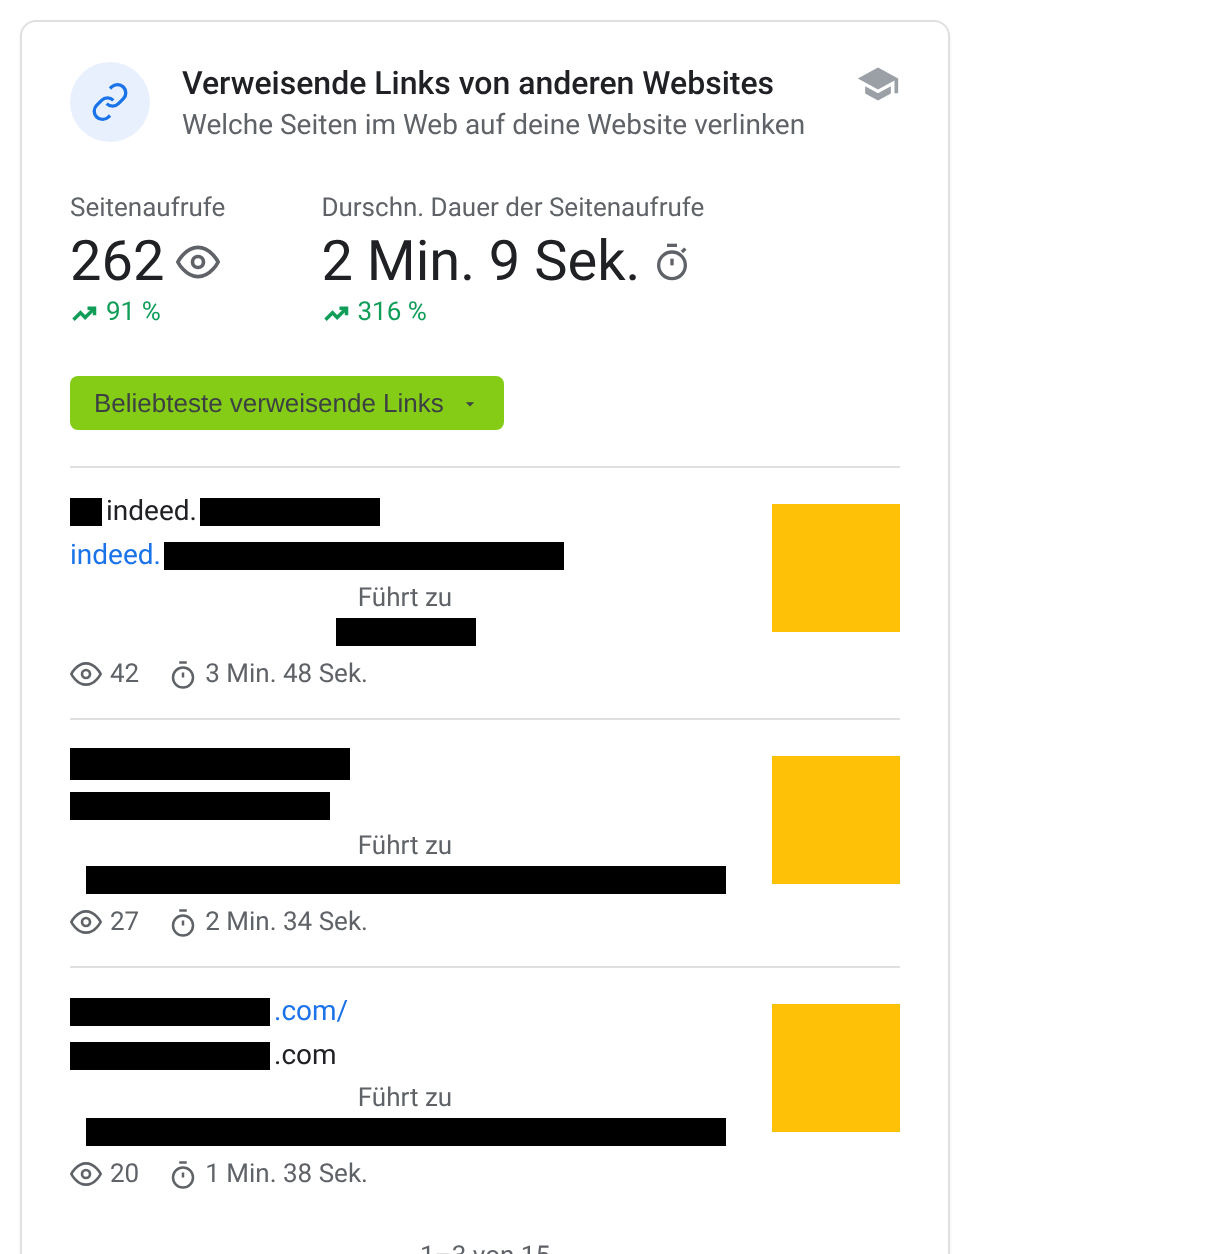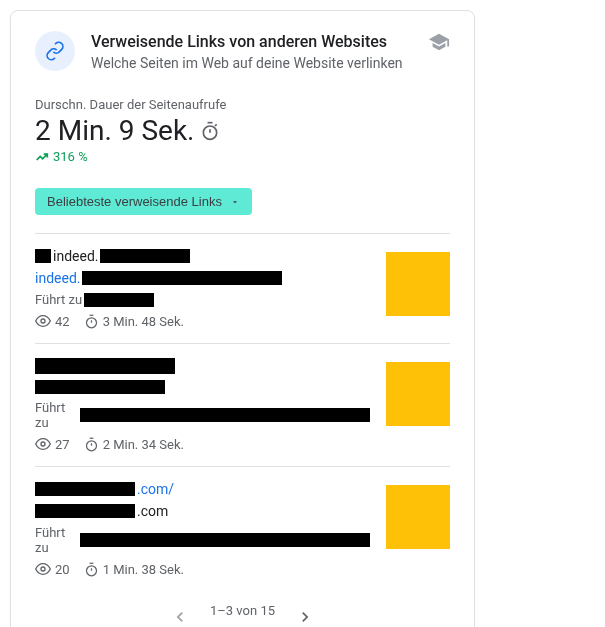--- a/index.html
+++ b/index.html
@@ -13,29 +13,29 @@
     .subtitle { font-size: 14px; color: #5f6368; line-height: 20px; }
     .grad-icon { color: #9aa0a6; }
 
     .stats { display: flex; gap: 48px; margin-bottom: 24px; }
     .stat-label { font-size: 13px; color: #5f6368; margin-bottom: 2px; }
     .stat-value { font-size: 28px; font-weight: 400; color: #202124; display: flex; align-items: center; gap: 6px; }
     .stat-value svg { color: #5f6368; }
     .stat-change { display: flex; align-items: center; gap: 4px; font-size: 13px; color: #0f9d58; margin-top: 2px; }
     .stat-change svg { color: #0f9d58; }
 
-    .dropdown { display: inline-flex; align-items: center; gap: 8px; background: #5eead4; border-radius: 4px; padding: 6px 12px; font-size: 13px; font-weight: 500; color: #3c4043; margin-bottom: 18px; border: none; cursor: pointer; }
+    .dropdown { display: inline-flex; align-items: center; gap: 8px; background: #84cc16; border-radius: 4px; padding: 6px 12px; font-size: 13px; font-weight: 500; color: #3c4043; margin-bottom: 18px; border: none; cursor: pointer; }
 
     .list-item { padding: 14px 0; border-top: 1px solid #e0e0e0; display: flex; gap: 16px; align-items: flex-start; }
     .list-item:first-of-type { border-top: none; }
     .item-body { flex: 1; min-width: 0; }
     .item-row { display: flex; align-items: center; gap: 2px; margin-bottom: 6px; font-size: 14px; }
     .item-row.source { color: #202124; }
     .item-row.link { color: #1a73e8; }
-    .item-row.target { color: #5f6368; font-size: 13px; }
+    .item-row.target { color: #5f6368; font-size: 13px; flex-direction: column; }
     .item-meta { display: flex; align-items: center; gap: 14px; font-size: 13px; color: #5f6368; margin-top: 4px; }
     .item-meta-group { display: flex; align-items: center; gap: 4px; }
     .thumb { width: 64px; height: 64px; background: #ffc107; margin-top: 4px; flex-shrink: 0; }
 
     .redacted-sm { width: 16px; height: 14px; background: #000; display: inline-block; }
     .redacted { background: #000; display: inline-block; height: 14px; }
     .redacted-link { background: #000; display: inline-block; height: 14px; }
 
     .pager { display: flex; align-items: flex-start; justify-content: center; gap: 16px; margin-top: 12px; font-size: 13px; color: #5f6368; }
     .pager-btn { background: none; border: none; cursor: pointer; color: #9aa0a6; padding: 4px; display:flex; align-items:center; }
@@ -58,20 +58,37 @@
       <div class="subtitle">Welche Seiten im Web auf deine Website verlinken</div>
     </div>
     <span class="grad-icon">
       <svg width="22" height="22" viewBox="0 0 24 24" fill="currentColor">
           <path d="M12 3L1 9l11 6 9-4.91V17h2V9L12 3zM5 13.18v4L12 21l7-3.82v-4L12 17l-7-3.82z"></path>
         </svg>
     </span>
   </div>
 
   <div class="stats">
+    <div class="stat">
+      <div class="stat-label">Seitenaufrufe</div>
+      <div class="stat-value">
+        <span>262</span>
+        <svg width="22" height="22" viewBox="0 0 24 24" fill="none" stroke="currentColor" stroke-width="2">
+            <path d="M1 12s4-8 11-8 11 8 11 8-4 8-11 8-11-8-11-8z"></path>
+            <circle cx="12" cy="12" r="3"></circle>
+          </svg>
+      </div>
+      <div class="stat-change">
+        <svg width="14" height="14" viewBox="0 0 24 24" fill="none" stroke="currentColor" stroke-width="3">
+            <polyline points="3 17 9 11 13 15 21 7"></polyline>
+            <polyline points="15 7 21 7 21 13"></polyline>
+          </svg>
+        <span>91 %</span>
+      </div>
+    </div>
     <div class="stat">
       <div class="stat-label">Durschn. Dauer der Seitenaufrufe</div>
       <div class="stat-value">
         <span>2 Min. 9 Sek.</span>
         <svg width="20" height="20" viewBox="0 0 24 24" fill="none" stroke="currentColor" stroke-width="2">
             <circle cx="12" cy="14" r="8"></circle>
             <path d="M12 10v4"></path>
             <path d="M9 2h6"></path>
             <path d="M18 6l2-2"></path>
           </svg>

